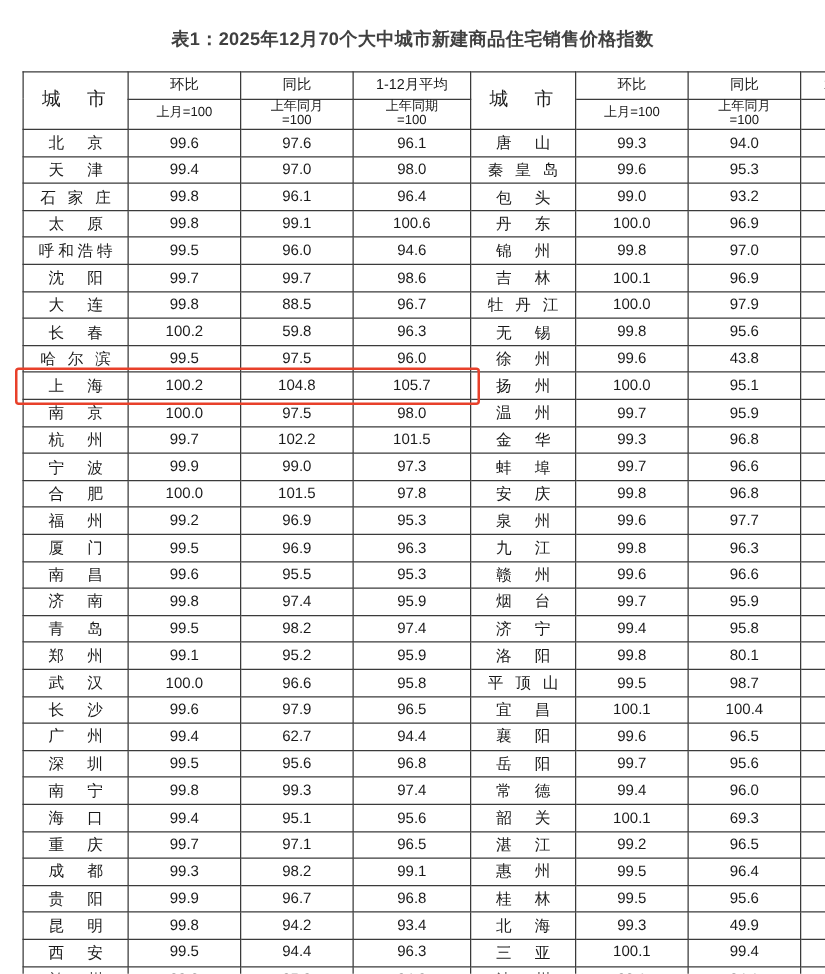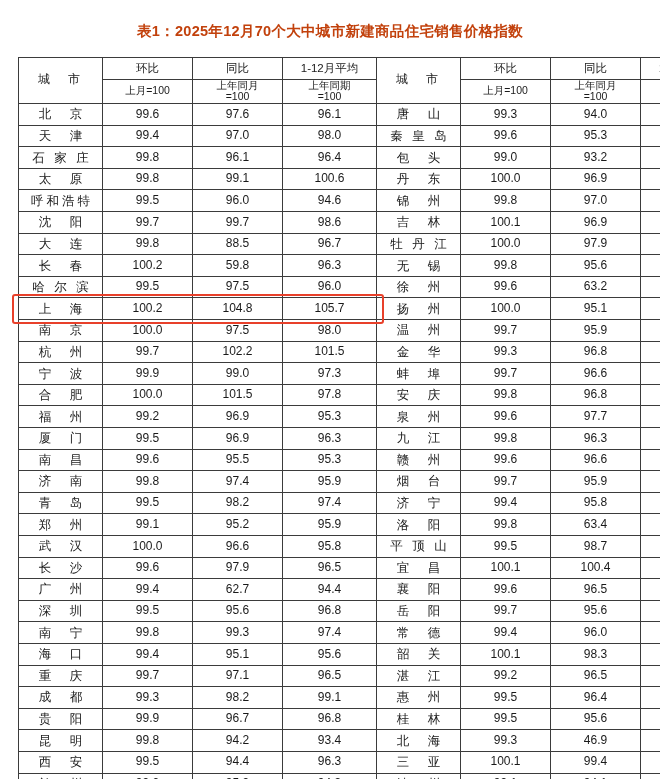--- a/index.html
+++ b/index.html
@@ -21,43 +21,42 @@
     position: relative;
     box-sizing: border-box;
     padding: 0 18px;
   }
   .title {
     text-align: center;
     font-size: 14.5px;
     font-weight: bold;
     letter-spacing: 0.3px;
     padding: 22px 0 16px 0;
-    color: #c2410c;
+    color: #404040;
   }
   table.idx {
     border-collapse: collapse;
     width: 624px;
     table-layout: fixed;
     font-size: 12px;
   }
   table.idx td, table.idx th {
     border: 1px solid #3b3b3b;
     padding: 0;
     text-align: center;
     vertical-align: middle;
     height: 20.6px;
     line-height: 1.12;
     font-weight: normal;
     color: #1a1a1a;
     background: #fff;
   }
   .hdr-city {
-    font-size: 12px;
+    font-size: 15px;
     letter-spacing: 3px;
-    font-family: Liberation Mono, monospace;
   }
   .hdr-top {
     font-size: 11.5px;
     height: 18px;
     margin-left: 31px;
   }
   .hdr-sub {
     font-size: 10.5px;
     height: 26px;
     line-height: 1.18;
@@ -214,21 +213,21 @@
           <td class="num">95.6</td>
           <td class="num">96.0</td>
         </tr>
         <tr>
           <td class="city">哈 尔 滨</td>
           <td class="num">99.5</td>
           <td class="num">97.5</td>
           <td class="num">96.0</td>
           <td class="city">徐　州</td>
           <td class="num">99.6</td>
-          <td class="num">63.2</td>
+          <td class="num">43.8</td>
           <td class="num">94.8</td>
         </tr>
         <tr>
           <td class="city">上　海</td>
           <td class="num">100.2</td>
           <td class="num">104.8</td>
           <td class="num">105.7</td>
           <td class="city">扬　州</td>
           <td class="num">100.0</td>
           <td class="num">95.1</td>
@@ -324,21 +323,21 @@
           <td class="num">95.8</td>
           <td class="num">95.8</td>
         </tr>
         <tr>
           <td class="city">郑　州</td>
           <td class="num">99.1</td>
           <td class="num">95.2</td>
           <td class="num">95.9</td>
           <td class="city">洛　阳</td>
           <td class="num">99.8</td>
-          <td class="num">63.4</td>
+          <td class="num">80.1</td>
           <td class="num">95.4</td>
         </tr>
         <tr>
           <td class="city">武　汉</td>
           <td class="num">100.0</td>
           <td class="num">96.6</td>
           <td class="num">95.8</td>
           <td class="city">平 顶 山</td>
           <td class="num">99.5</td>
           <td class="num">98.7</td>
@@ -384,21 +383,21 @@
           <td class="num">96.0</td>
           <td class="num">94.8</td>
         </tr>
         <tr>
           <td class="city">海　口</td>
           <td class="num">99.4</td>
           <td class="num">95.1</td>
           <td class="num">95.6</td>
           <td class="city">韶　关</td>
           <td class="num">100.1</td>
-          <td class="num">98.3</td>
+          <td class="num">69.3</td>
           <td class="num">95.8</td>
         </tr>
         <tr>
           <td class="city">重　庆</td>
           <td class="num">99.7</td>
           <td class="num">97.1</td>
           <td class="num">96.5</td>
           <td class="city">湛　江</td>
           <td class="num">99.2</td>
           <td class="num">96.5</td>
@@ -424,21 +423,21 @@
           <td class="num">95.6</td>
           <td class="num">96.6</td>
         </tr>
         <tr>
           <td class="city">昆　明</td>
           <td class="num">99.8</td>
           <td class="num">94.2</td>
           <td class="num">93.4</td>
           <td class="city">北　海</td>
           <td class="num">99.3</td>
-          <td class="num">46.9</td>
+          <td class="num">49.9</td>
           <td class="num">93.9</td>
         </tr>
         <tr>
           <td class="city">西　安</td>
           <td class="num">99.5</td>
           <td class="num">94.4</td>
           <td class="num">96.3</td>
           <td class="city">三　亚</td>
           <td class="num">100.1</td>
           <td class="num">99.4</td>

